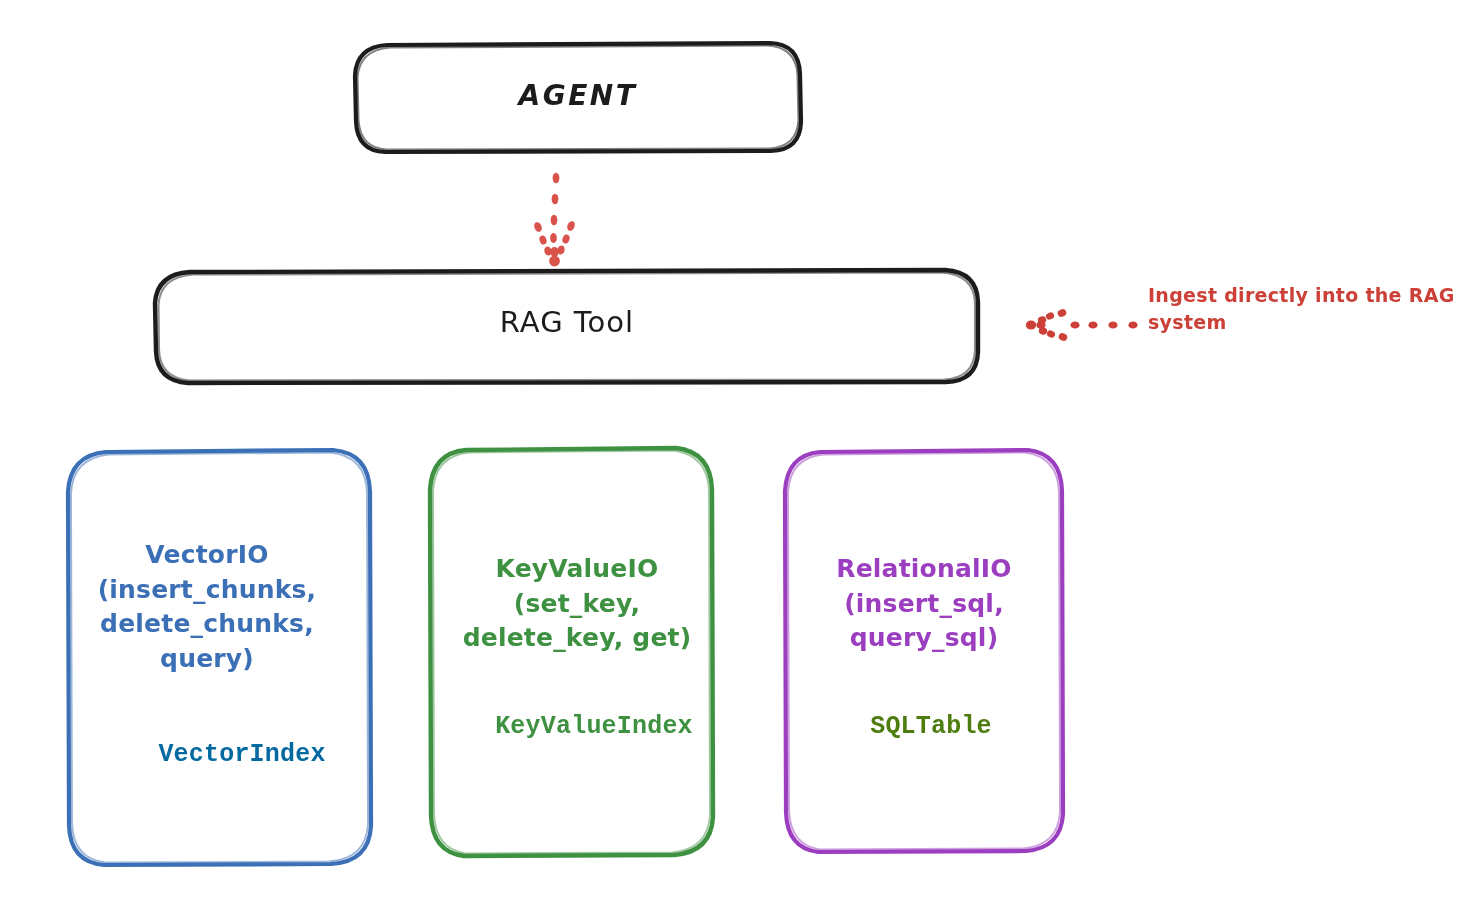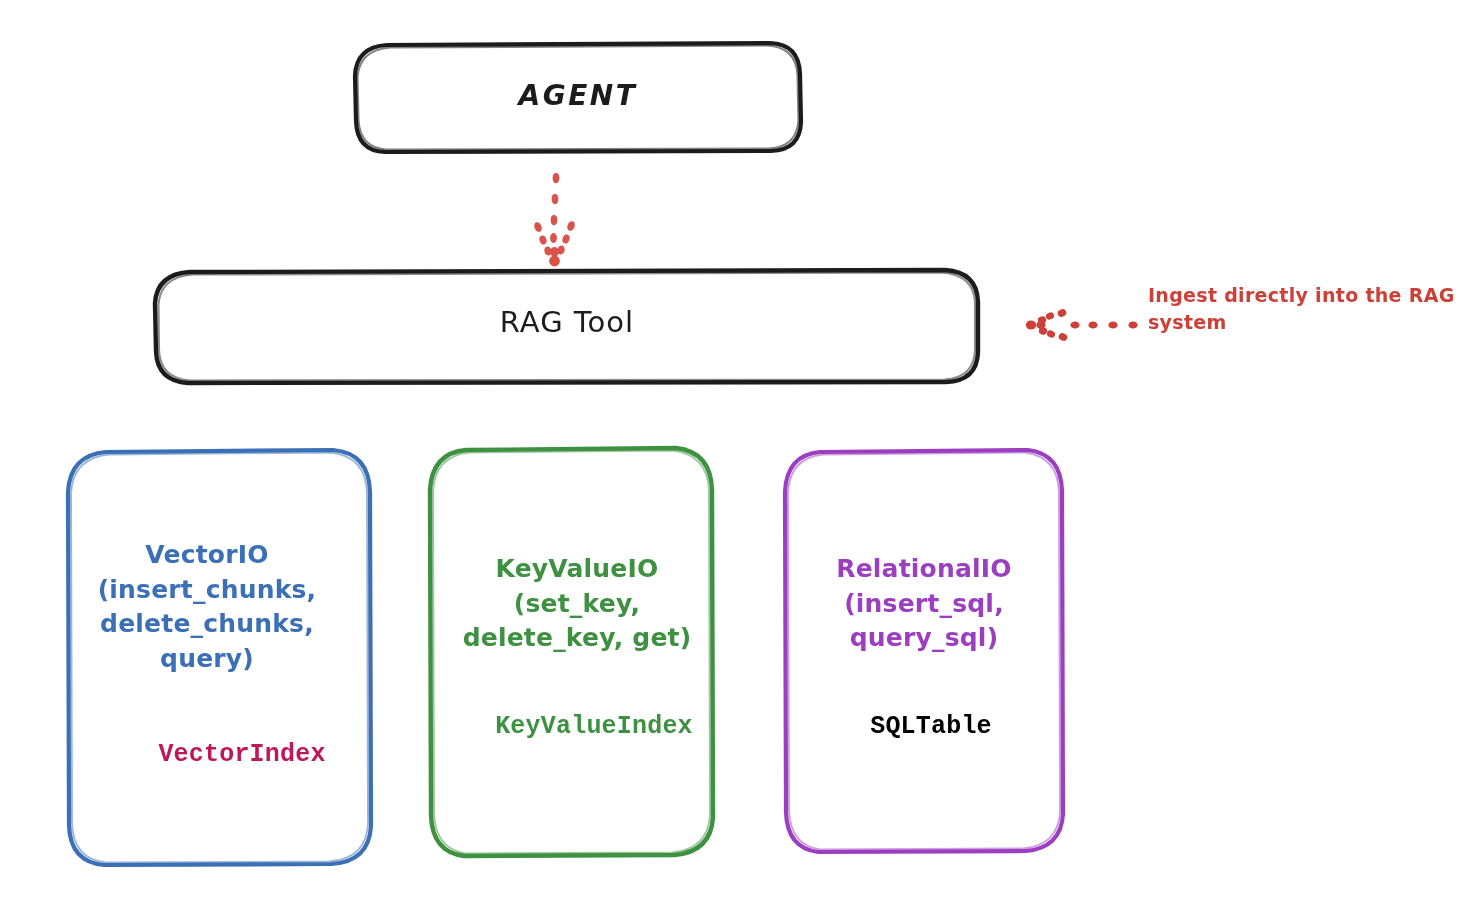--- a/index.html
+++ b/index.html
@@ -88,25 +88,25 @@
     position: absolute;
     text-align: center;
     font-size: 25px;
     font-weight: 600;
     letter-spacing: 0.2px;
     font-family: Liberation Mono, monospace;
     padding-left: 23px;
   }
 
   #vector-title  { left: 58px;  top: 538px; width: 298px; color: #3b6fb6; }
-  #vector-sub    { left: 70px;  top: 740px; width: 298px; color: #be185d; }
+  #vector-sub    { left: 70px;  top: 740px; width: 298px; color: #0369a1; }
   #kv-title      { left: 408px; top: 552px; width: 282px; color: #3f9142; margin-left: 28px; }
   #kv-sub        { left: 430px; top: 712px; width: 282px; color: #3f9142; }
   #rel-title     { left: 784px; top: 552px; width: 280px; color: #9b3fc0; }
-  #rel-sub       { left: 784px; top: 712px; width: 248px; color: #000000; }
+  #rel-sub       { left: 784px; top: 712px; width: 248px; color: #4d7c0f; }
 </style>
 </head>
 <body>
 
 <div id="canvas">
 
   <svg id="sketch-layer" viewBox="0 0 1484 910" xmlns="http://www.w3.org/2000/svg">
 
     <g>
       <path d="M387 45 L770 43 Q799 44 800 74 L801 122 Q800 150 771 151 L385 152 Q357 151 356 121 L355 76 Q356 47 387 45 Z" fill="#ffffff" stroke="#1c1c1c" stroke-width="4.2" stroke-linecap="round" stroke-linejoin="round"></path>

